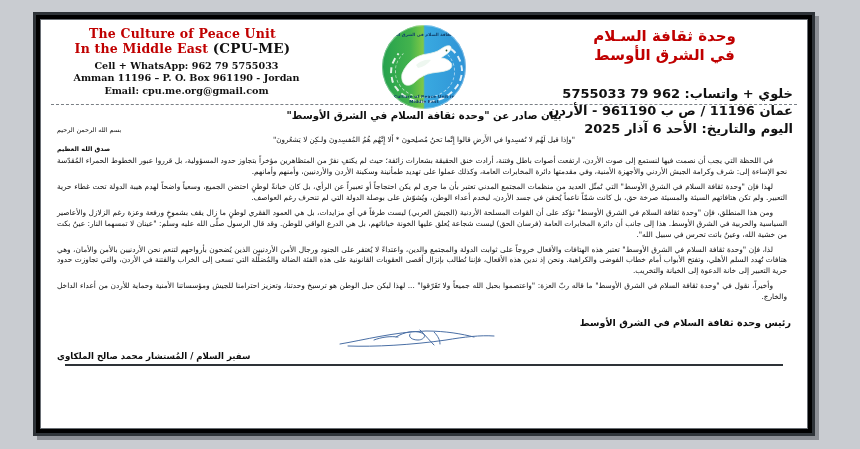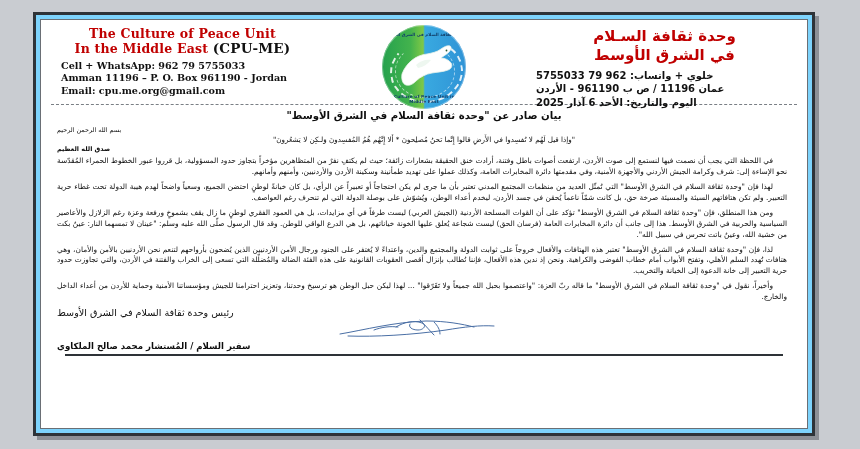--- a/index.html
+++ b/index.html
@@ -9,21 +9,21 @@
     background:#c9ccd1;
     font-family:"DejaVu Sans","Liberation Sans",sans-serif;
     overflow:hidden;
   }
 
   
   #page-frame{
     position:absolute;
     left:33px;top:12px;
     width:782px;height:424px;
-    background:#7dd3fc;
+    background:#000000;
     box-sizing:border-box;
     border:3px solid #2e3338;
     box-shadow:4px 4px 0 0 rgba(120,124,130,.75);
   }
   #page-inner{
     position:absolute;
     left:4px;top:4px;right:4px;bottom:4px;
     border:1px solid #6a6f75;
     box-sizing:border-box;
     background:#fff;
@@ -63,21 +63,21 @@
     color:#111111;
     font-size:13.5px;
   }
   .en-contact{
     margin-top:4px;
     font-family:"DejaVu Serif","Liberation Serif",serif;
     font-weight:bold;
     color:#111;
     font-size:9.6px;
     line-height:1.28;
-    text-align:left;
+    text-align:center;
     padding-left:8px;
     white-space:nowrap;
   }
 
   
   .lh-logo{
     width:120px;
     display:flex;
     justify-content:center;
     padding-top:1px;
@@ -132,26 +132,26 @@
     direction:rtl;
   }
   .ar-title{
     color:#c00000;
     font-weight:bold;
     font-size:15px;
     line-height:1.25;
     letter-spacing:1px;
   }
   .ar-contact{
-    margin-top:4px;
+    margin-top:20px;
     color:#111;
     font-weight:bold;
-    font-size:10px;
+    font-size:13px;
     line-height:1.35;
-    text-align:left;
+    text-align:right;
   }
 
   .dashed-rule{
     margin:2px 4px 0 4px;
     border-top:1px dashed #7a7f85;
     height:0;
   }
 
   
   .doc-body{
@@ -186,24 +186,24 @@
   .para{
     text-align:justify;
     text-align-last:right;
     font-size:7.4px;
     line-height:1.48;
     margin:0 4px 4px 0;
     text-indent:14px;
   }
 
   .closing-title{
-    text-align:left;
-    font-weight:normal;
+    text-align:right;
+    font-weight:bold;
     font-size:9.6px;
-    margin-top:4px;
+    margin-top:14px;
   }
 
   
   .sig-wrap{
     position:relative;
     height:34px;
     direction:rtl;
     text-align:center;
   }
   .sig-ink{

